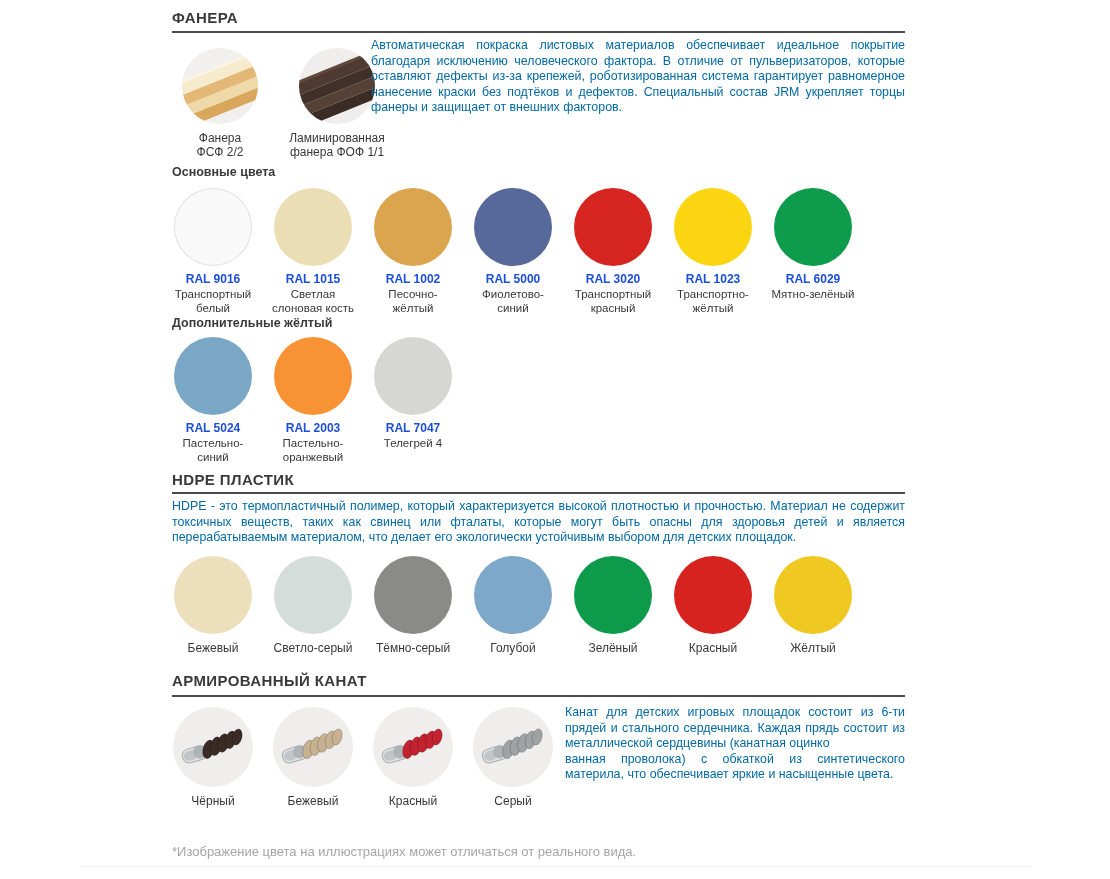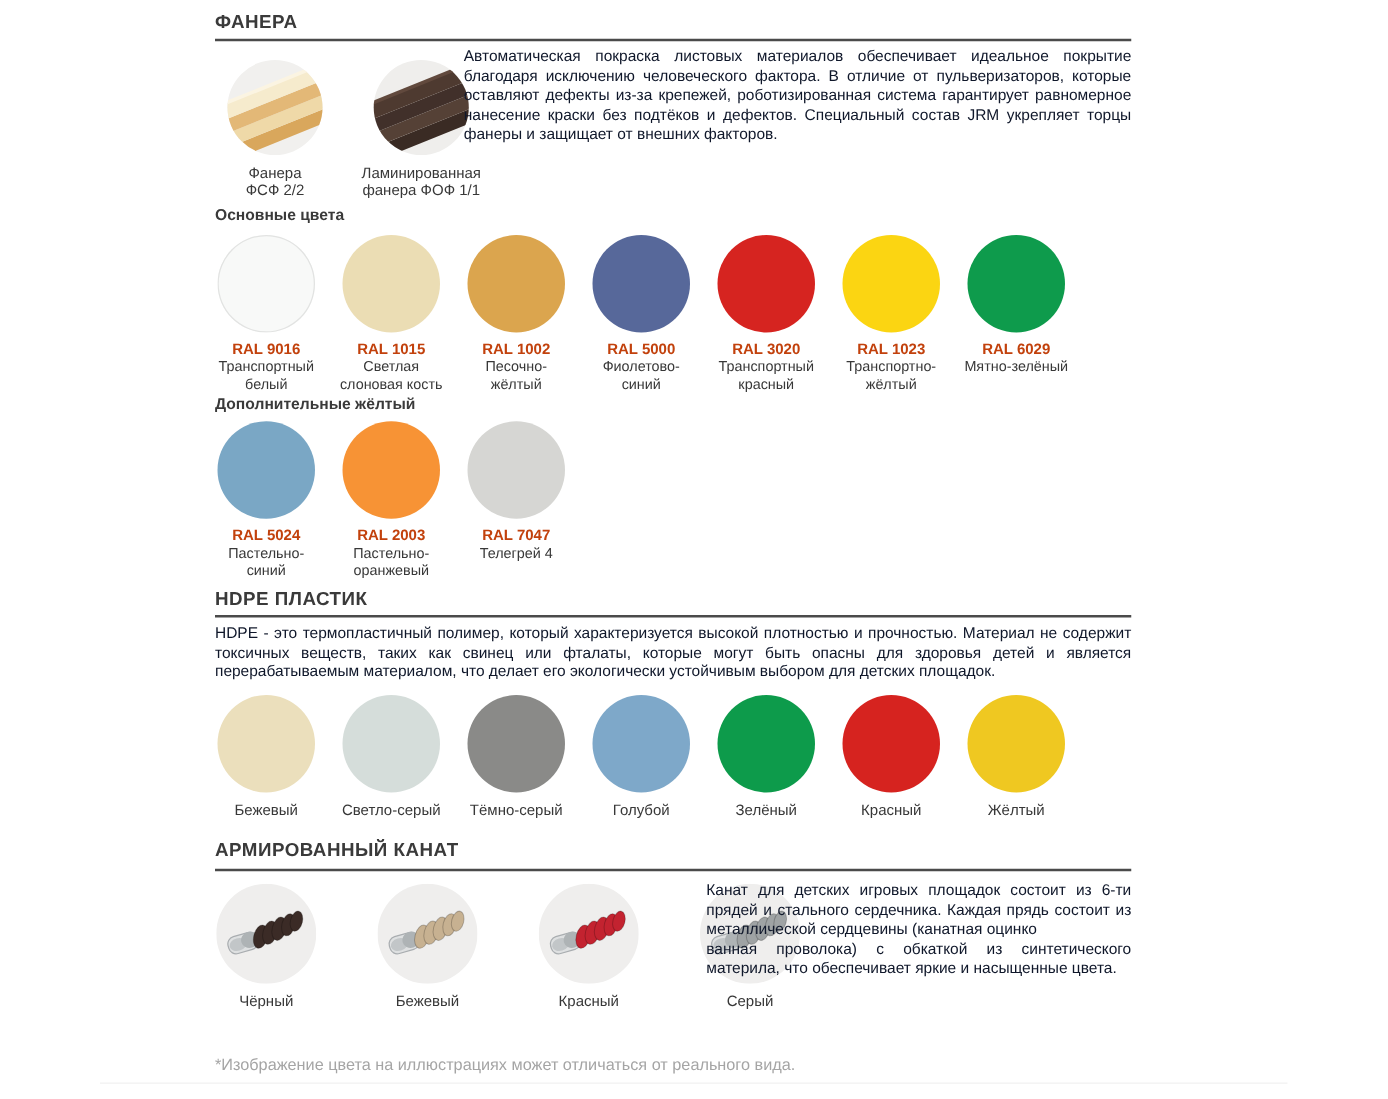--- a/index.html
+++ b/index.html
@@ -1,28 +1,28 @@
 <!DOCTYPE html>
 <html><head>
 <meta charset="utf-8">
 <style>
   html,body{margin:0;padding:0;background:#fff;}
   #page{position:relative;width:1110px;height:879px;background:#ffffff;
         font-family:"Liberation Sans","DejaVu Sans",sans-serif;color:#3b3b3b;overflow:hidden;text-decoration:underline;}
   .abs{position:absolute;}
   h2.sec-title{margin:0;font-size:15px;font-weight:700;letter-spacing:.4px;color:#3a3a3a;}
   .sec-rule{height:2px;background:#4a4a4a;width:733px;}
-  .para{font-size:12.4px;line-height:15.6px;color:#0f172a;text-align:justify;}
+  .para{font-size:12.4px;line-height:15.6px;color:#0369a1;text-align:justify;}
   .para.pre{white-space:pre-line;}
   .grouplabel{font-size:12.5px;font-weight:700;color:#3a3a3a;}
   .row{display:flex;}
   .col{width:100px;text-align:center;flex:0 0 auto;}
   .dot{width:78px;height:78px;border-radius:50%;margin:0 auto;}
   .dot.ring{box-shadow:inset 0 0 0 1px #e2e3e2;}
-  .ral{margin-top:6px;font-size:12px;font-weight:700;color:#c2410c;}
+  .ral{margin-top:6px;font-size:12px;font-weight:700;color:#1d4ed8;}
   .cname{margin-top:2px;font-size:11.5px;line-height:13.5px;color:#383838;white-space:pre-line;}
   .hname{margin-top:7px;font-size:12px;color:#383838;}
   .imgcol{text-align:center;flex:0 0 auto;}
   .imgcol .cap{margin-top:6px;font-size:12px;line-height:14px;color:#383838;white-space:pre-line;}
   .footnote{font-size:13px;color:#a5a5a5;}
   .hairline{height:1px;background:#f1f1f1;}
   svg{display:block;margin:0 auto;}
 </style>
 </head>
 <body>
@@ -179,21 +179,21 @@
     </div>
     <div class="col">
       <div class="dot" style="background: rgb(239, 200, 33);"></div>
       <div class="hname">Жёлтый</div>
     </div>
   </div>
 
   <h2 class="sec-title abs" style="left:172px;top:672px;">АРМИРОВАННЫЙ КАНАТ</h2>
   <div class="sec-rule abs" style="left:172px;top:695px;"></div>
 
-  <div class="row abs" style="left:163px;top:707px;gap:29px;">
+  <div class="row abs" style="left:163px;top:707px;">
 
     <div class="col">
       <svg width="80" height="80" viewBox="0 0 80 80">
         <circle cx="40" cy="40" r="40" fill="#EFEEED"></circle>
         <g transform="rotate(-16 40 40)">
           <rect x="8" y="35" width="24" height="14" rx="6" fill="#DEE0E1" stroke="#A9ADB0" stroke-width="1"></rect>
           <ellipse cx="16" cy="42" rx="7" ry="5" fill="#C2C6C8"></ellipse>
           <ellipse cx="26" cy="41" rx="7" ry="6.5" fill="#AEB3B5"></ellipse>
           <g stroke="rgba(0,0,0,0.22)" stroke-width="0.8" fill="#3B2B26">
             <ellipse cx="35" cy="41" rx="5.5" ry="9.5" transform="rotate(30 35 41)"></ellipse>

